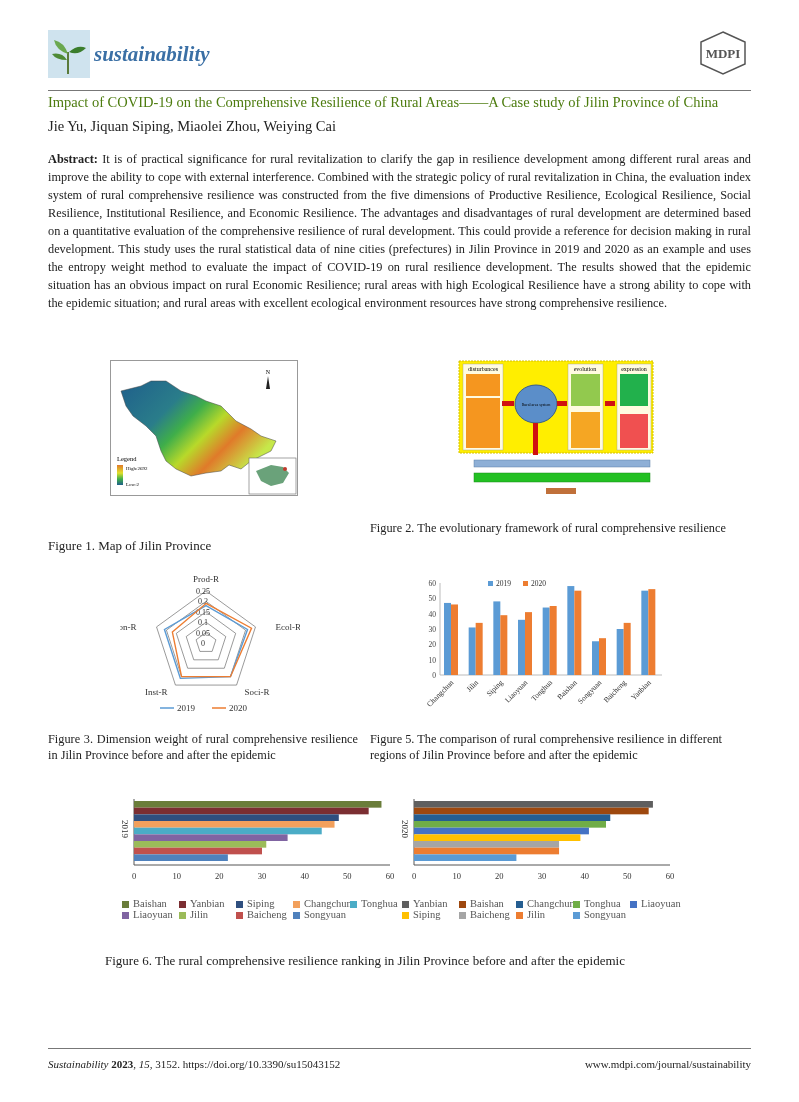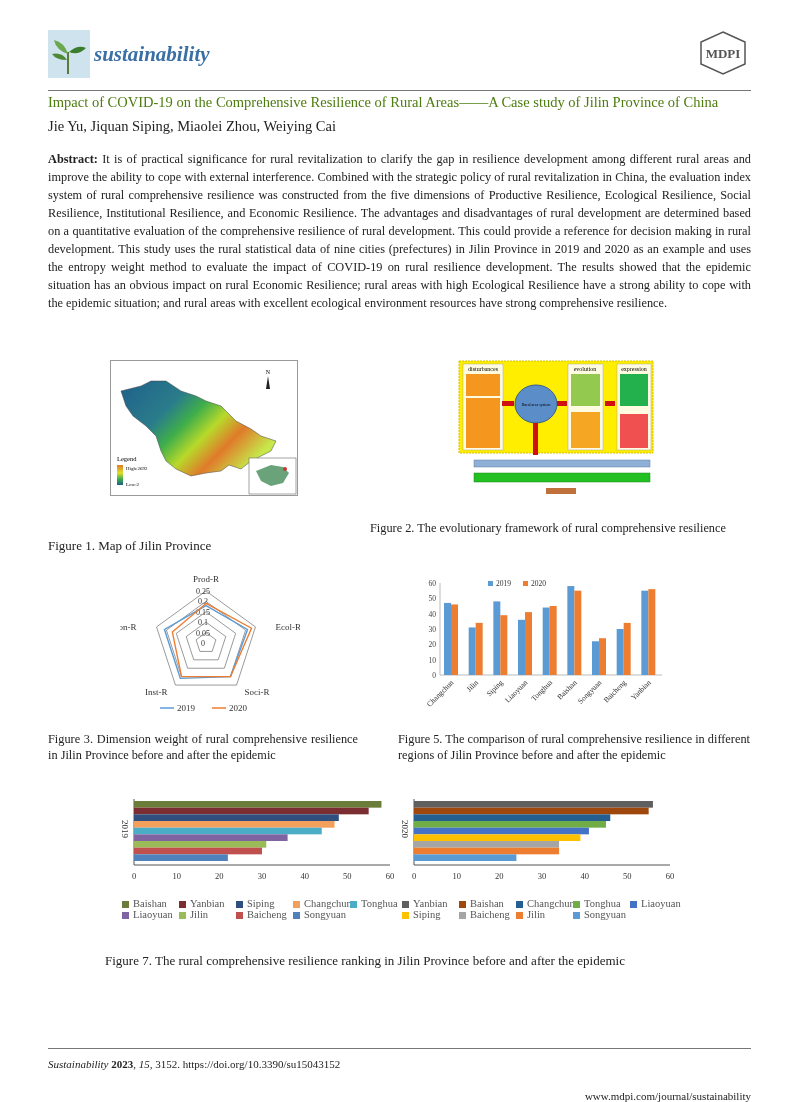--- a/index.html
+++ b/index.html
@@ -179,21 +179,21 @@
     <rect x="205.66666666666669" y="47.86666666666667" width="7" height="52.13333333333333" fill="#ed7d31"></rect>
     <text x="208.66666666666669" y="108" font-size="7.5" text-anchor="end" fill="#333" transform="rotate(-45 208.66666666666669 108)">Baicheng</text>
     <rect x="223.33333333333334" y="15.666666666666671" width="7" height="84.33333333333333" fill="#5b9bd5"></rect>
     <rect x="230.33333333333334" y="14.13333333333334" width="7" height="85.86666666666666" fill="#ed7d31"></rect>
     <text x="233.33333333333334" y="108" font-size="7.5" text-anchor="end" fill="#333" transform="rotate(-45 233.33333333333334 108)">Yanbian</text>
     <rect x="70" y="6" width="5" height="5" fill="#5b9bd5"></rect>
     <text x="78" y="11" font-size="7.5" fill="#333" font-family="Liberation Sans, sans-serif">2019</text>
     <rect x="105" y="6" width="5" height="5" fill="#ed7d31"></rect>
     <text x="113" y="11" font-size="7.5" fill="#333" font-family="Liberation Sans, sans-serif">2020</text>
   </svg>
-<div class="abs cap" style="left:370px;top:731px;width:385px;margin-left:28px;">
+<div class="abs cap" style="left:370px;top:731px;width:385px;">
   <b>Figure 5.</b><span> The comparison of rural comprehensive resilience in different regions of Jilin Province before and after the epidemic</span>
 </div>
 
 <svg class="abs" id="hbar1" style="left:110px;top:793px;" width="290" height="95">
     <line x1="24" y1="6" x2="24" y2="72" stroke="#555"></line>
     <line x1="24" y1="72" x2="280" y2="72" stroke="#555"></line>
     <text x="12" y="36" font-size="9" text-anchor="middle" transform="rotate(90 12 36)" fill="#333" font-family="Liberation Sans, sans-serif">2019</text>
     <rect x="24" y="8" width="247.46666666666667" height="6.666666666666667" fill="#6a7d3a"></rect>
     <rect x="24" y="14.666666666666668" width="234.66666666666666" height="6.666666666666667" fill="#7b2e32"></rect>
     <rect x="24" y="21.333333333333336" width="204.8" height="6.666666666666667" fill="#2f4f7f"></rect>
@@ -228,20 +228,20 @@
     <text x="66.66666666666666" y="86" font-size="8.5" text-anchor="middle" fill="#333" font-family="Liberation Sans, sans-serif">10</text>
     <text x="109.33333333333333" y="86" font-size="8.5" text-anchor="middle" fill="#333" font-family="Liberation Sans, sans-serif">20</text>
     <text x="152" y="86" font-size="8.5" text-anchor="middle" fill="#333" font-family="Liberation Sans, sans-serif">30</text>
     <text x="194.66666666666666" y="86" font-size="8.5" text-anchor="middle" fill="#333" font-family="Liberation Sans, sans-serif">40</text>
     <text x="237.33333333333334" y="86" font-size="8.5" text-anchor="middle" fill="#333" font-family="Liberation Sans, sans-serif">50</text>
     <text x="280" y="86" font-size="8.5" text-anchor="middle" fill="#333" font-family="Liberation Sans, sans-serif">60</text>
   </svg>
 <div class="abs leg" id="leg1" style="left:122px;top:898px;width:290px;"><span style="display: inline-block; width: 57px; white-space: nowrap; overflow: visible;"><span class="sw" style="background: rgb(106, 125, 58);"></span><span>Baishan</span></span><span style="display: inline-block; width: 57px; white-space: nowrap; overflow: visible;"><span class="sw" style="background: rgb(123, 46, 50);"></span><span>Yanbian</span></span><span style="display: inline-block; width: 57px; white-space: nowrap; overflow: visible;"><span class="sw" style="background: rgb(47, 79, 127);"></span><span>Siping</span></span><span style="display: inline-block; width: 57px; white-space: nowrap; overflow: visible;"><span class="sw" style="background: rgb(242, 160, 92);"></span><span>Changchun</span></span><span style="display: inline-block; width: 62px; white-space: nowrap; overflow: visible;"><span class="sw" style="background: rgb(75, 172, 198);"></span><span>Tonghua</span></span><br><span style="display: inline-block; width: 57px; white-space: nowrap; overflow: visible;"><span class="sw" style="background: rgb(128, 100, 162);"></span><span>Liaoyuan</span></span><span style="display: inline-block; width: 57px; white-space: nowrap; overflow: visible;"><span class="sw" style="background: rgb(155, 187, 89);"></span><span>Jilin</span></span><span style="display: inline-block; width: 57px; white-space: nowrap; overflow: visible;"><span class="sw" style="background: rgb(192, 80, 77);"></span><span>Baicheng</span></span><span style="display: inline-block; width: 57px; white-space: nowrap; overflow: visible;"><span class="sw" style="background: rgb(79, 129, 189);"></span><span>Songyuan</span></span></div>
 <div class="abs leg" id="leg2" style="left:402px;top:898px;width:300px;"><span style="display: inline-block; width: 57px; white-space: nowrap; overflow: visible;"><span class="sw" style="background: rgb(95, 95, 95);"></span><span>Yanbian</span></span><span style="display: inline-block; width: 57px; white-space: nowrap; overflow: visible;"><span class="sw" style="background: rgb(158, 72, 14);"></span><span>Baishan</span></span><span style="display: inline-block; width: 57px; white-space: nowrap; overflow: visible;"><span class="sw" style="background: rgb(37, 94, 145);"></span><span>Changchun</span></span><span style="display: inline-block; width: 57px; white-space: nowrap; overflow: visible;"><span class="sw" style="background: rgb(112, 173, 71);"></span><span>Tonghua</span></span><span style="display: inline-block; width: 62px; white-space: nowrap; overflow: visible;"><span class="sw" style="background: rgb(68, 114, 196);"></span><span>Liaoyuan</span></span><br><span style="display: inline-block; width: 57px; white-space: nowrap; overflow: visible;"><span class="sw" style="background: rgb(255, 192, 0);"></span><span>Siping</span></span><span style="display: inline-block; width: 57px; white-space: nowrap; overflow: visible;"><span class="sw" style="background: rgb(165, 165, 165);"></span><span>Baicheng</span></span><span style="display: inline-block; width: 57px; white-space: nowrap; overflow: visible;"><span class="sw" style="background: rgb(237, 125, 49);"></span><span>Jilin</span></span><span style="display: inline-block; width: 57px; white-space: nowrap; overflow: visible;"><span class="sw" style="background: rgb(91, 155, 213);"></span><span>Songyuan</span></span></div>
 <div class="abs cap" style="left:105px;top:953px;font-size:13px;">
-  <b>Figure 7.</b><span> The rural comprehensive resilience ranking in Jilin Province before and after the epidemic</span>
+  <b>Figure 6.</b><span> The rural comprehensive resilience ranking in Jilin Province before and after the epidemic</span>
 </div>
 
 <div class="abs hr-bot"></div>
 <div class="abs foot" style="left:48px;">
   <i>Sustainability</i> <b>2023</b>, <i>15</i><span>, 3152. https://doi.org/10.3390/su15043152</span>
 </div>
-<div class="abs foot" style="right:48px;margin-top:32px;">www.mdpi.com/journal/sustainability</div>
+<div class="abs foot" style="right:48px;">www.mdpi.com/journal/sustainability</div>
 
 </body></html>

